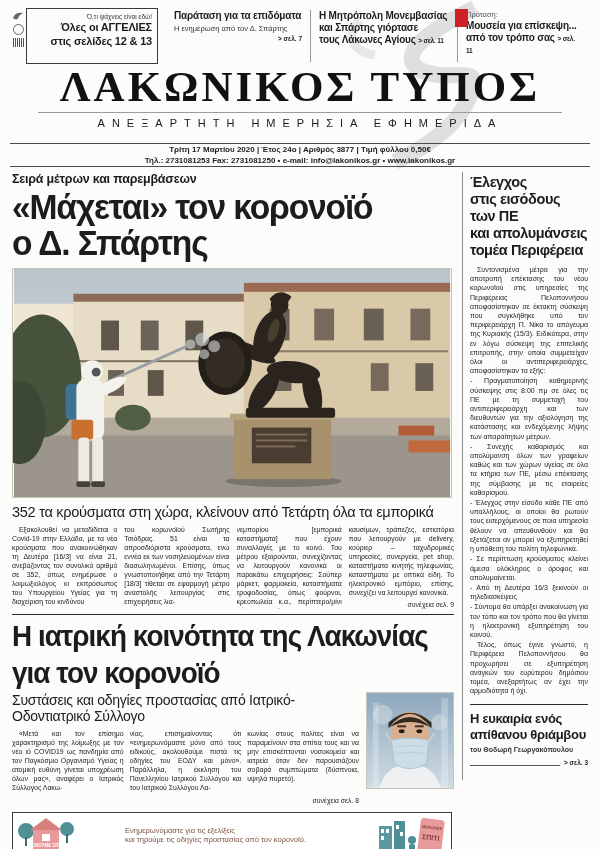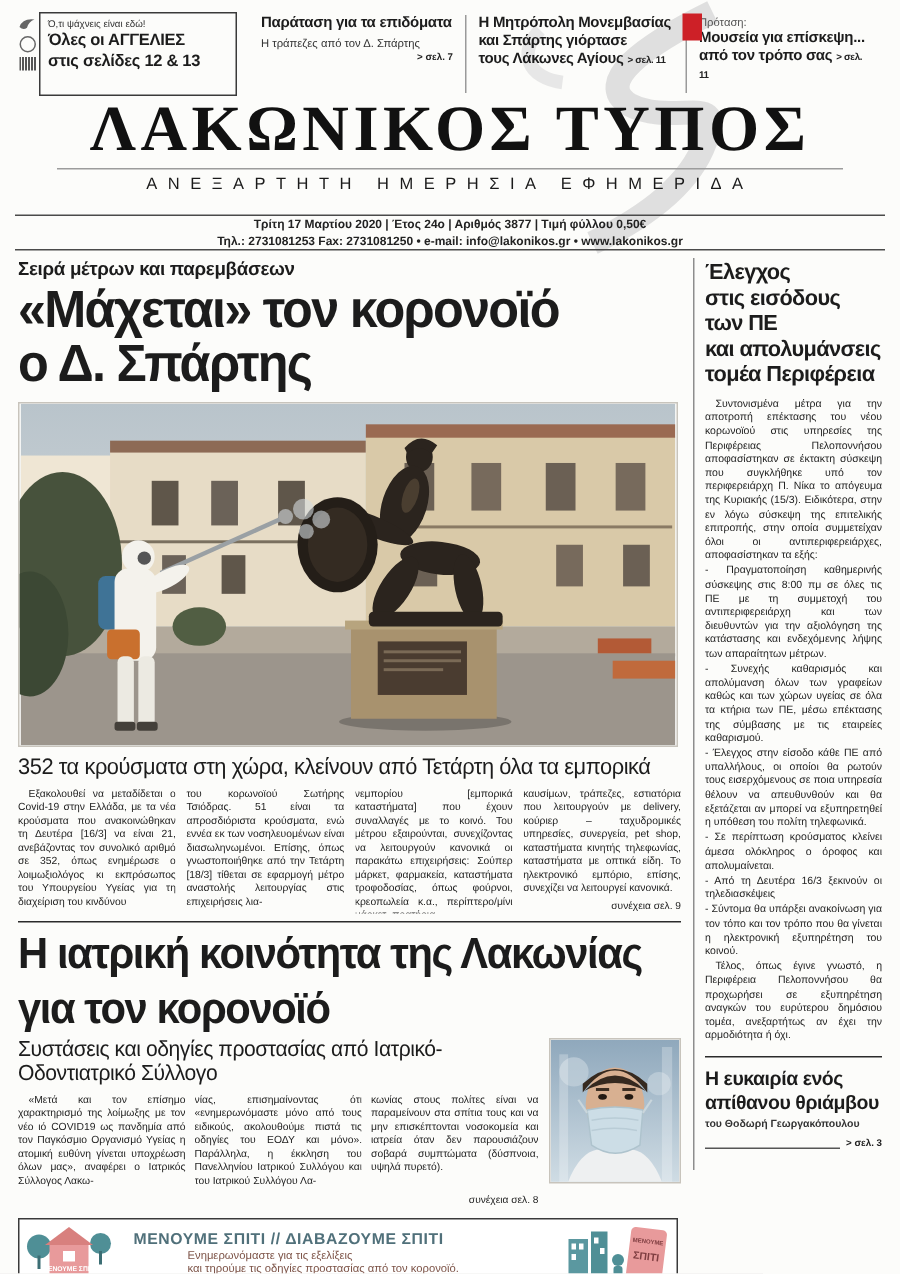--- a/index.html
+++ b/index.html
@@ -4,21 +4,21 @@
 <style>
   html,body{margin:0;padding:0;}
   body{background:#e9e8e5;font-family:"Liberation Sans",sans-serif;color:#1c1c1c;}
   #page{position:relative;width:600px;height:849px;background:#fcfcfa;margin:0 auto;overflow:hidden;}
 
   
   .top-strip{position:absolute;left:10px;top:8px;width:580px;height:56px;display:flex;align-items:stretch;}
   .edge-icons{width:16px;display:flex;flex-direction:column;align-items:center;gap:3px;padding-top:2px;}
   .ring{width:9px;height:9px;border:1.5px solid #666;border-radius:50%;}
   .barcode{width:11px;height:9px;background:repeating-linear-gradient(90deg,#555 0 1px,transparent 1px 2px);}
-  .cls-box{width:132px;border:1px solid #3a3a3a;padding:4px 5px 3px;box-sizing:border-box;margin-right:8px;}
+  .cls-box{width:132px;border:1px solid #3a3a3a;padding:4px 5px 3px;box-sizing:border-box;margin-right:8px;text-align:right;}
   .cls-line1{font-size:6.5px;color:#333;margin-bottom:1px;}
   .cls-line2,.cls-line3{font-size:11px;font-weight:bold;letter-spacing:-.2px;line-height:1.25;}
   .teaser{padding:2px 8px 0 8px;}
   .teaser .kick{font-size:7.5px;color:#555;margin-bottom:1px;}
   .teaser .tl{font-size:10px;font-weight:bold;line-height:1.2;letter-spacing:-.2px;}
   .teaser .sub{font-size:7.5px;color:#333;margin-top:2px;}
   .pref{font-size:6.5px;font-weight:bold;color:#222;}
   .t1{width:128px;} .t2{width:130px;} .t3{flex:1;}
   .t1 .pref{display:block;text-align:right;margin-top:2px;}
   .vdiv{width:1px;background:#9a9a9a;margin:2px 0;}
@@ -92,21 +92,21 @@
       <div class="ring"></div>
       <div class="barcode"></div>
     </div>
     <div class="cls-box">
       <div class="cls-line1">Ό,τι ψάχνεις είναι εδώ!</div>
       <div class="cls-line2">Όλες οι ΑΓΓΕΛΙΕΣ</div>
       <div class="cls-line3">στις σελίδες 12 &amp; 13</div>
     </div>
     <div class="teaser t1">
       <div class="tl">Παράταση για τα επιδόματα</div>
-      <div class="sub">Η τράπεζες από τον Δ. Σπάρτης</div>
+      <div class="sub">Η ενημέρωση από τον Δ. Σπάρτης</div>
       <span class="pref">&gt; σελ. 7</span>
     </div>
     <div class="vdiv"></div>
     <div class="teaser t2">
       <div class="tl">Η Μητρόπολη Μονεμβασίας</div>
       <div class="tl">και Σπάρτης γιόρτασε</div>
       <div class="tl"><span>τους Λάκωνες Αγίους</span> <span class="pref">&gt; σελ. 11</span></div>
     </div>
     <div class="vdiv"></div>
     <div class="teaser t3">
@@ -297,21 +297,20 @@
             <rect x="8" y="23" width="2" height="9" fill="#3c6e74"></rect>
           <circle cx="50" cy="15" r="7" fill="#4f8f96"></circle>
             <rect x="49" y="20" width="2" height="9" fill="#3c6e74"></rect>
           <path d="M13,16 L29,4 L45,16 Z" fill="#d8807e"></path>
           <rect x="16" y="16" width="26" height="20" fill="#e89a9b"></rect>
           <rect x="25" y="20" width="8" height="7" fill="#ffffff"></rect>
           <text x="29" y="33" font-size="4.5" text-anchor="middle" fill="#ffffff" font-weight="bold">ΜΕΝΟΥΜΕ ΣΠΙΤΙ</text>
           <path d="M4,39 Q29,36 54,39" stroke="#4f8f96" stroke-width="1.5" fill="none"></path>
         </svg>
         <div class="banner-text">
-          <div class="banner-title">ΜΕΝΟΥΜΕ ΣΠΙΤΙ // ΔΙΑΒΑΖΟΥΜΕ ΣΠΙΤΙ</div>
           <div class="banner-line">Ενημερωνόμαστε για τις εξελίξεις</div>
           <div class="banner-line">και τηρούμε τις οδηγίες προστασίας από τον κορονοϊό.</div>
         </div>
         <svg class="sticker-right" width="72" height="42" viewBox="0 0 72 42">
           <rect x="4" y="12" width="13" height="26" fill="#5b98a0"></rect>
           <rect x="19" y="7" width="11" height="31" fill="#4f8f96"></rect>
           <rect x="6" y="15" width="3" height="4" fill="#fff"></rect>
             <rect x="11" y="15" width="3" height="4" fill="#fff"></rect>
             <rect x="6" y="22" width="3" height="4" fill="#fff"></rect>
             <rect x="21" y="11" width="3" height="4" fill="#fff"></rect>

